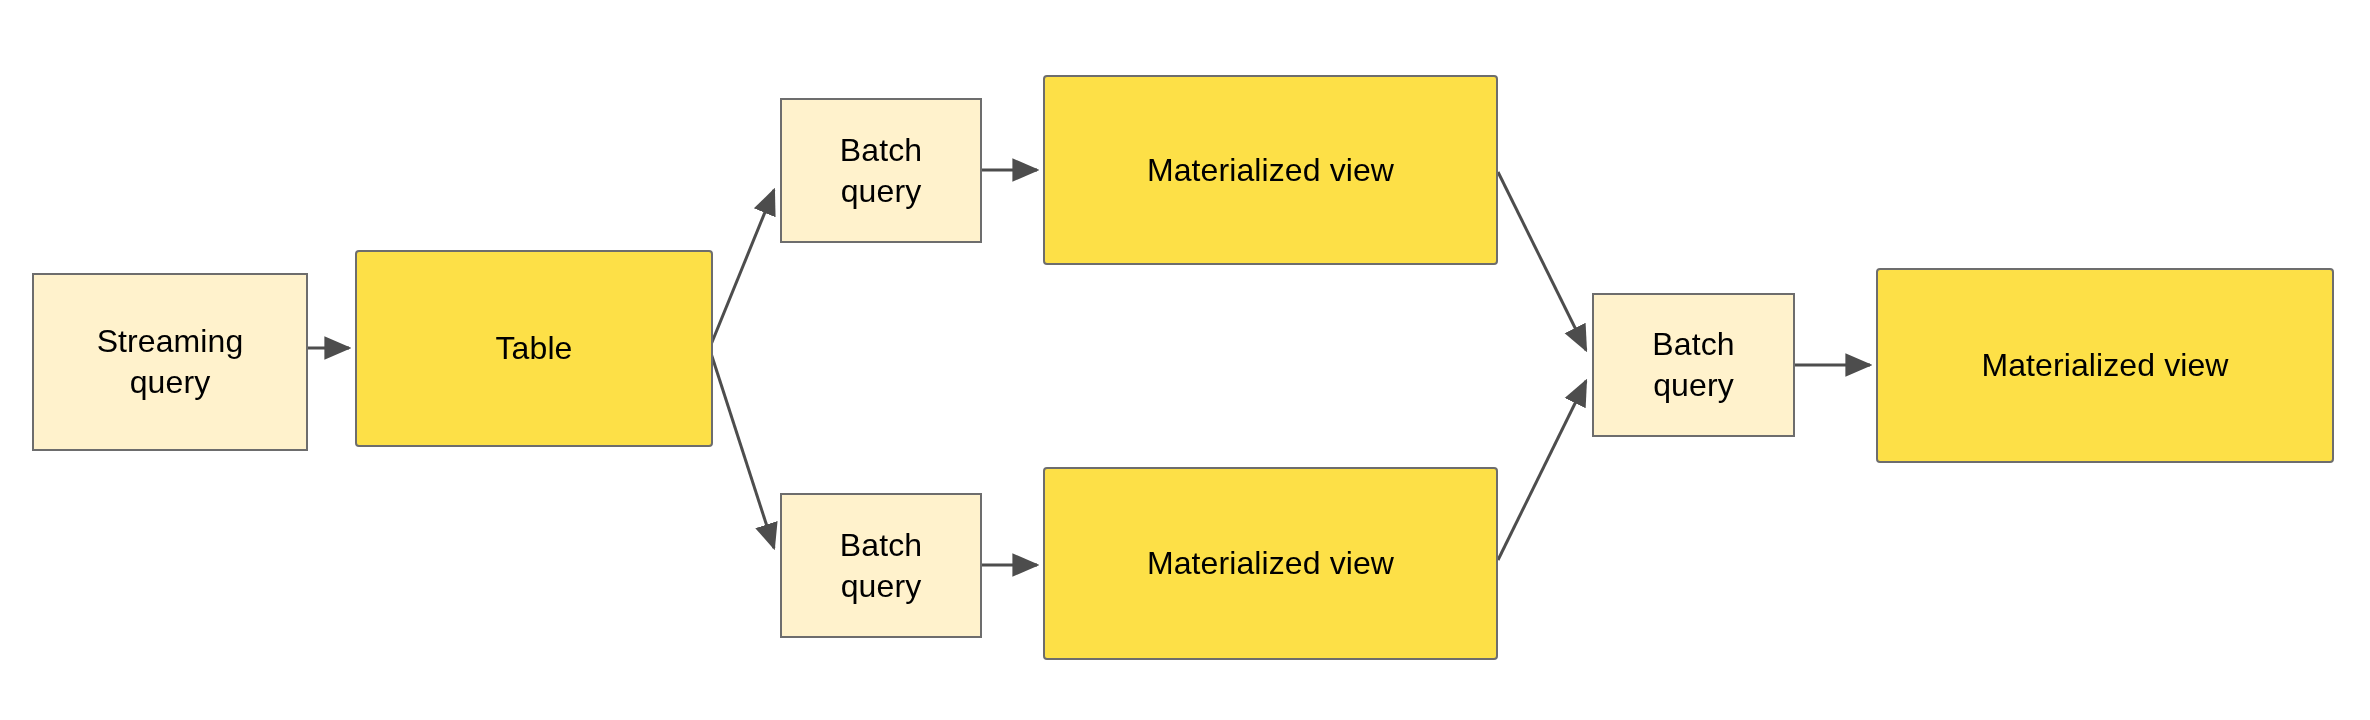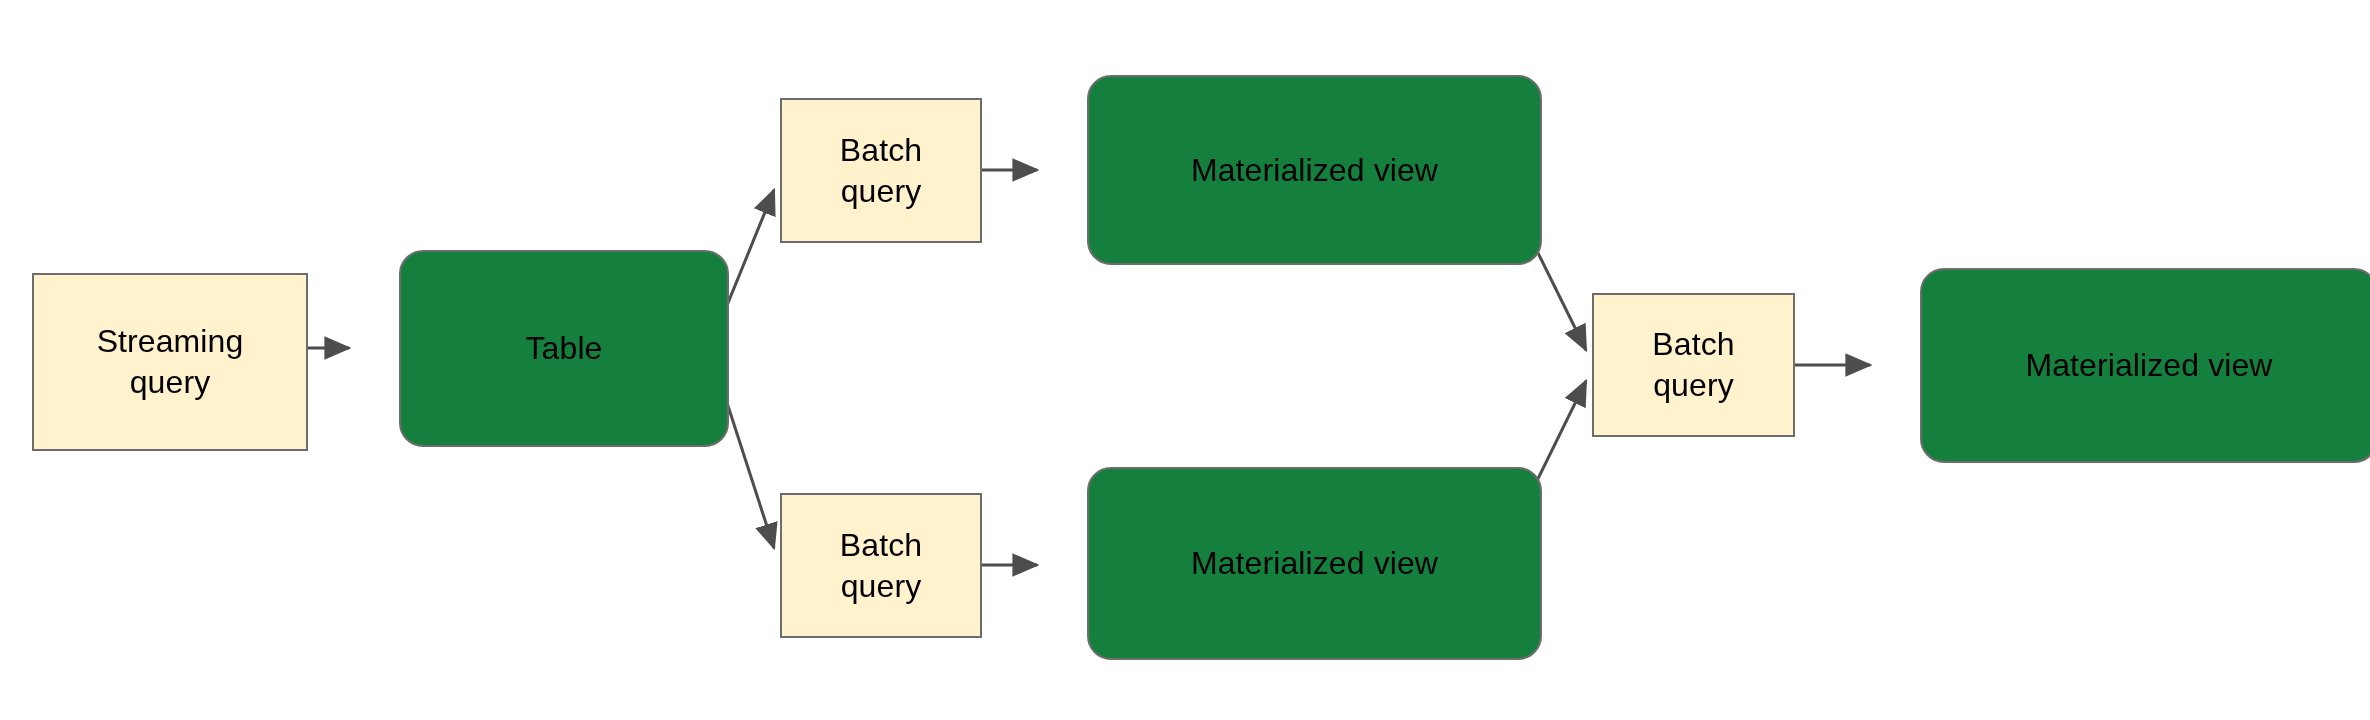--- a/index.html
+++ b/index.html
@@ -41,24 +41,23 @@
     border: 2px solid #666666;
     z-index: 2;
   }
   .node.process {
     background: #fff2cc;
     border-color: #6d6d6d;
     border-radius: 0;
     align-items: center;
   }
   .node.store {
-    background: #15803d;
+    background: #fde047;
     border-color: #6d6d6d;
-    border-radius: 24px;
-    margin-left: 44px;
+    border-radius: 4px;
   }
   .node-label {
     display: block;
     white-space: pre-line;
     padding: 0 6px;
   }
 </style>
 </head>
 <body>
 
@@ -80,21 +79,21 @@
         <polyline points="1498,560 1586,381" stroke-linecap="butt" stroke-linejoin="miter" marker-end="url(#arrowhead)"></polyline>
         <polyline points="1795,365 1870,365" stroke-linecap="butt" stroke-linejoin="miter" marker-end="url(#arrowhead)"></polyline>
       </g>
   </svg>
 
   <div id="node-layer">
       <div class="node process" style="left: 32px; top: 273px; width: 276px; height: 178px;">
         <span class="node-label">Streaming
 query</span>
       </div>
-      <div class="node store" style="left: 355px; top: 250px; width: 330px; height: 197px; justify-content: center;">
+      <div class="node store" style="left: 355px; top: 250px; width: 358px; height: 197px; justify-content: center;">
         <span class="node-label">Table</span>
       </div>
       <div class="node process" style="left: 780px; top: 98px; width: 202px; height: 145px;">
         <span class="node-label">Batch
 query</span>
       </div>
       <div class="node store" style="left: 1043px; top: 75px; width: 455px; height: 190px;">
         <span class="node-label">Materialized view</span>
       </div>
       <div class="node process" style="left: 780px; top: 493px; width: 202px; height: 145px;">

